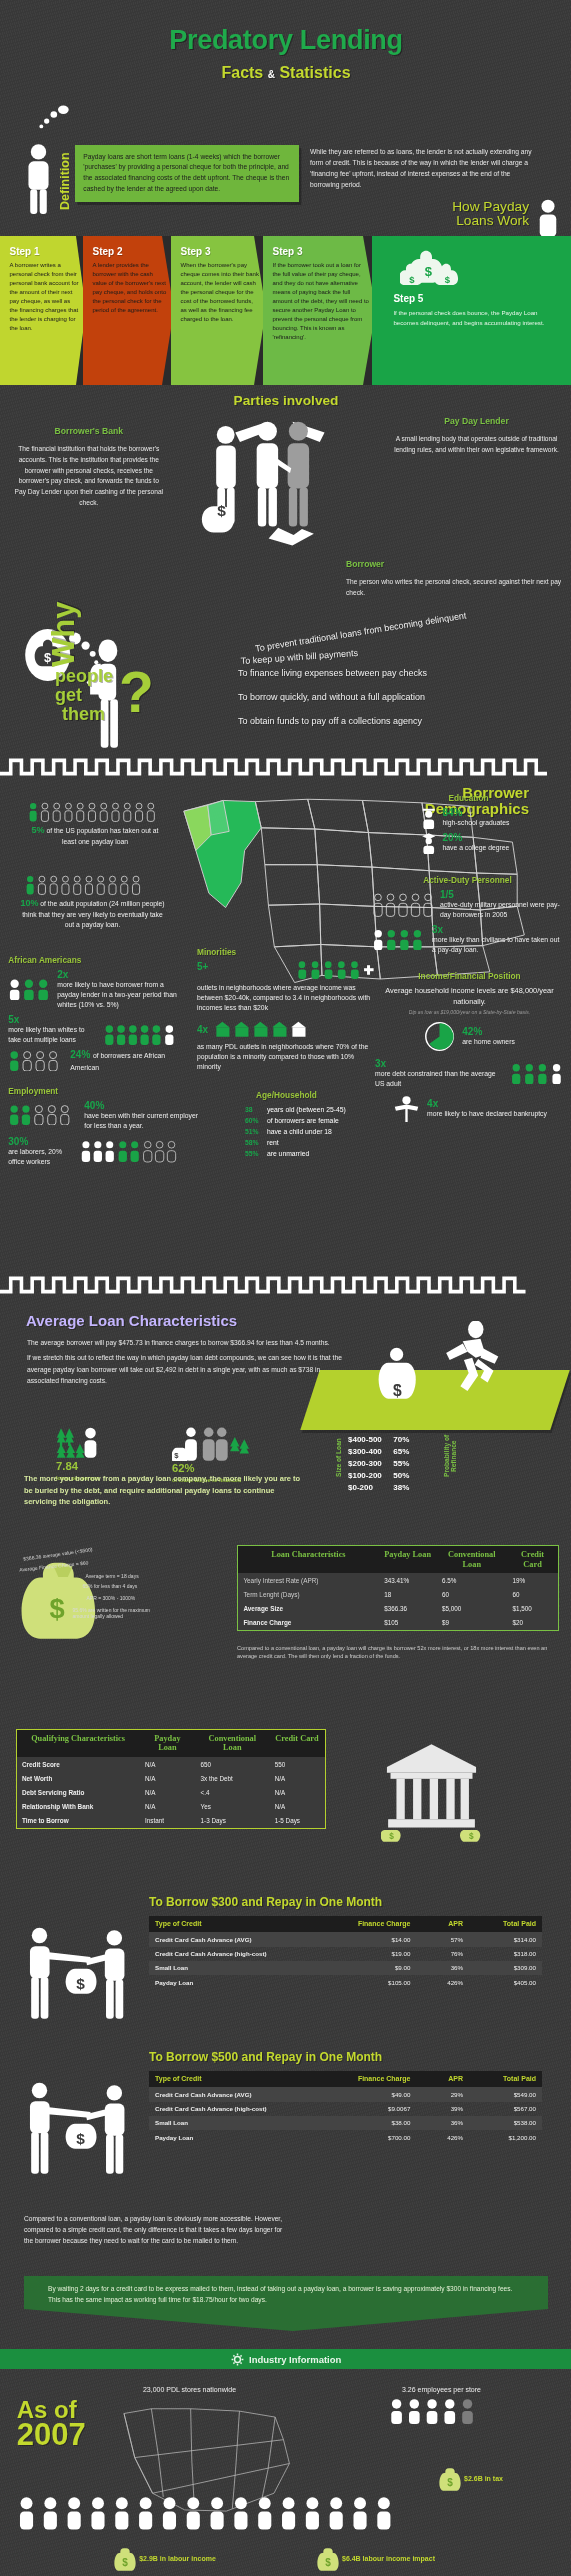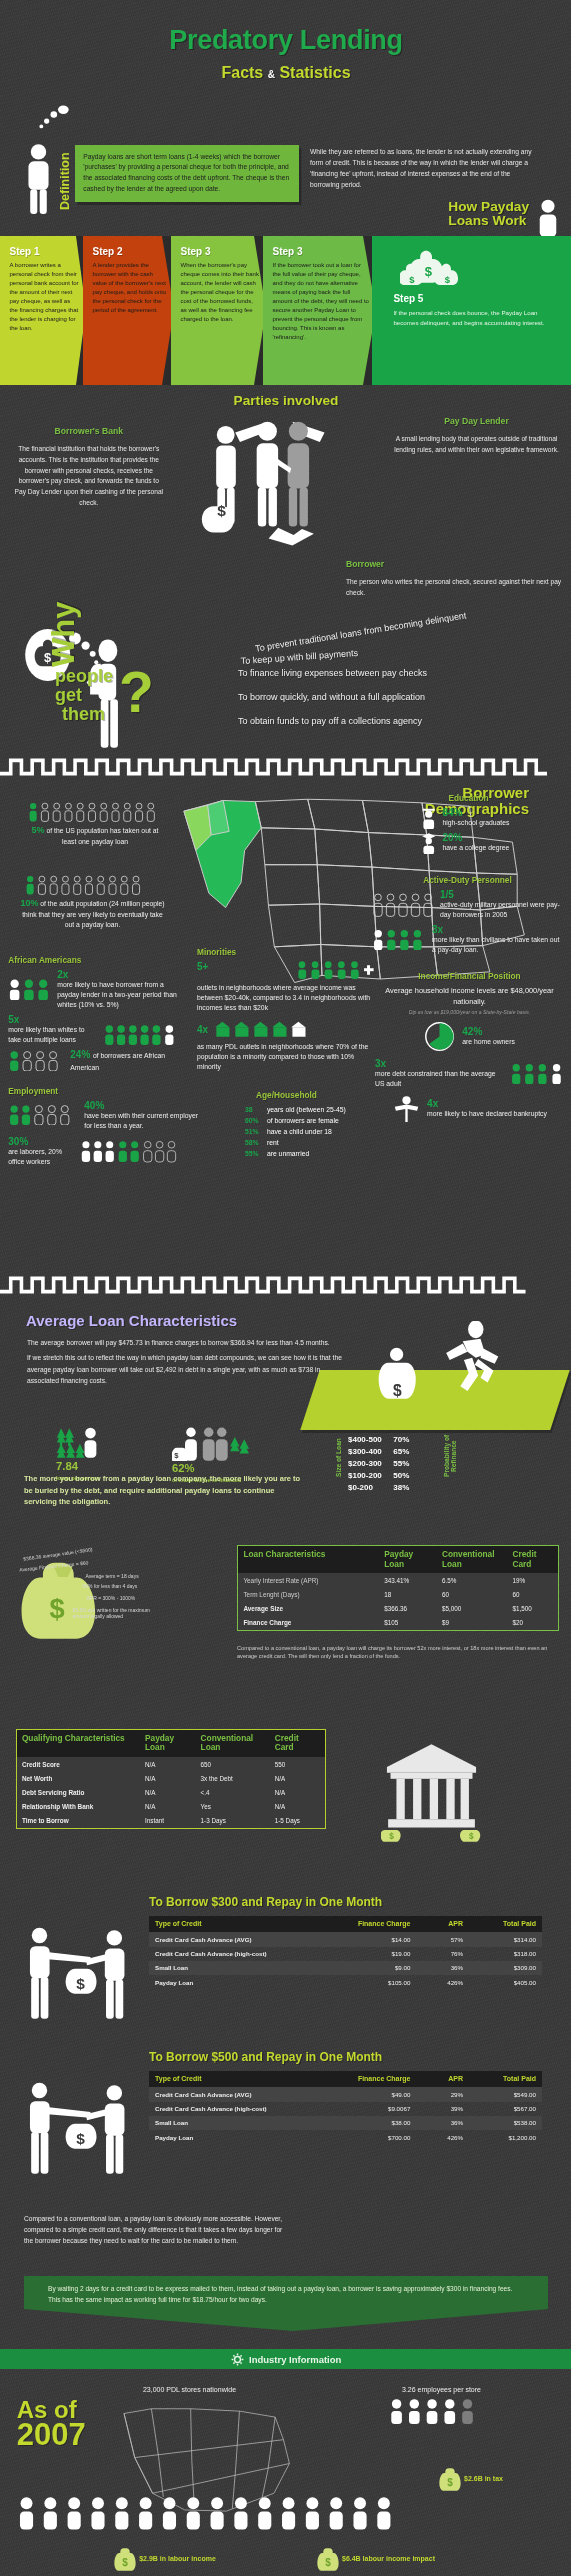--- a/index.html
+++ b/index.html
@@ -40,22 +40,22 @@
   .def-box {
     position:absolute; left:75px; top:26px; width:224px; padding:6.6px 8.3px;
     background:#6fb63c; color:#1d1d1d; font-size:6.7px; line-height:1.62;
     box-shadow:2.4px 3px 0 rgba(0,0,0,.28);
   }
   .def-right {
     position:absolute; left:310px; top:27px; width:222px;
     font-size:6.7px; line-height:1.66; color:#e9e9e9;
   }
   #hplw {
-    position:absolute; right:43px; top:81px; text-align:left;
-    font-size:13.7px; font-weight:bold; color:#c3d92e; line-height:1.05;
+    position:absolute; right:43px; top:81px; text-align:right;
+    font-size:13.7px; font-weight:normal; color:#c3d92e; line-height:1.05;
     text-shadow:1.2px 1.2px 0 rgba(0,0,0,.35);
     margin-left:31px;
   }
   .hplw-fig { position:absolute; right:10.7px; top:80px; }
 
   
   #steps { height:149px; background:#2b2b2b; }
   .step {
     position:absolute; top:0; height:149px; padding:9.5px 7.1px 0 9.5px;
     color:#1b1b1b;
@@ -175,22 +175,22 @@
     position:absolute; writing-mode:vertical-rl; transform:rotate(180deg);
     font-size:6.6px; font-weight:bold; color:#7ac143; text-align:center;
   }
   .vl-size { left:335px; top:154px; height:55px; }
   .vl-prob { left:443px; top:149px; height:62px; }
 
   
   .tblwrap { position:relative; }
   table.cmp { border-collapse:collapse; width:100%; }
   table.cmp th {
-    text-align:left; font-size:8.3px; font-weight:bold; color:#7ac143;
-    background:#1d1d1d; padding:4.2px 5.4px; vertical-align:top; line-height:1.12;
+    text-align:center; font-size:8.3px; font-weight:bold; color:#7ac143;
+    background:#1d1d1d; padding:4.2px 5.4px; vertical-align:top; line-height:1.12;font-family:Liberation Serif, serif;
   }
   table.cmp td { font-size:6.3px; color:#efefef; padding:3.6px 5.4px; }
   table.cmp td.rh { font-weight:bold; font-size:6.4px; }
   table.cmp td.rh span { font-weight:normal; color:#cfcfcf; }
   .t-green { border:1.2px solid #7ac143; background:#3a3a3a; }
   .t-lime  { border:1.2px solid #b4d12d; background:#3a3a3a; }
   .t-lime th { color:#c3d92e; }
 
   #loanchar { height:173px; }
   .lc-table { position:absolute; left:237px; top:7.1px; width:322px; }

